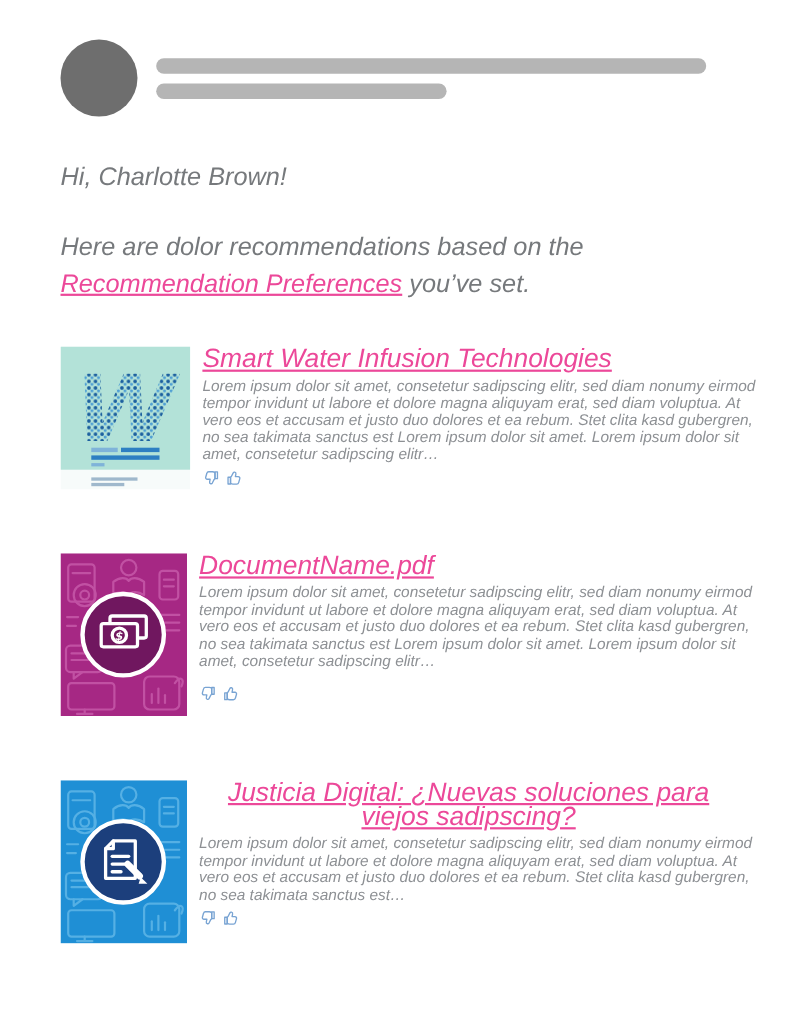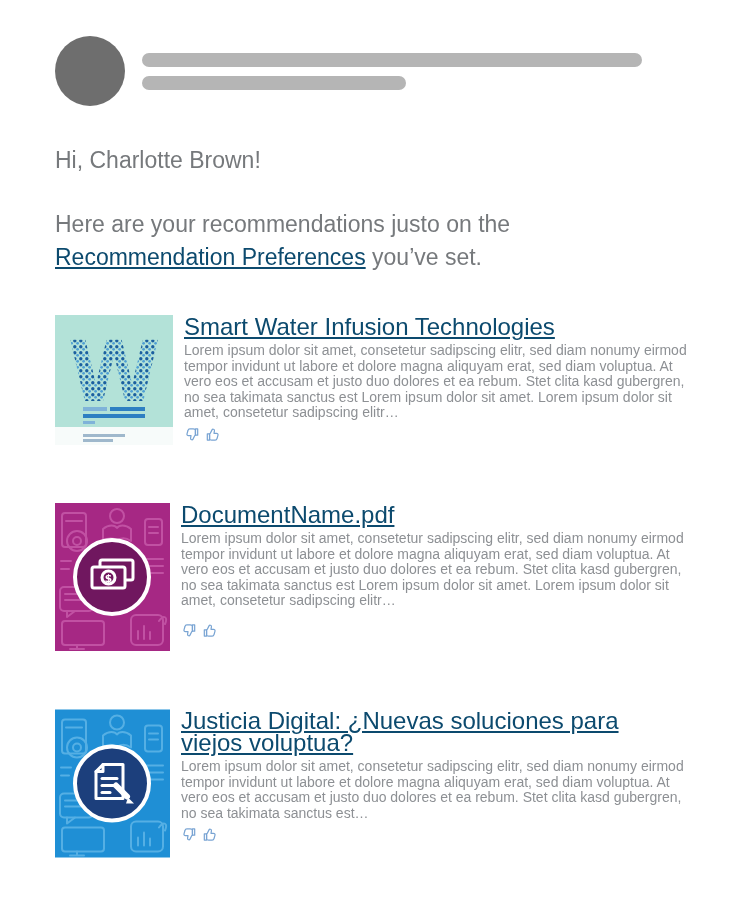--- a/index.html
+++ b/index.html
@@ -2,34 +2,34 @@
 <html><head>
 <meta charset="utf-8">
 <style>
   * { margin:0; padding:0; box-sizing:border-box; }
   html,body { background:#ffffff; }
   body {
     width:737px; height:924px;
     font-family:"Liberation Sans", sans-serif;
     overflow:hidden;
   }
-  .content { padding:36px 40px 0 55px; }
+  .content { padding:36px 40px 0 55px;font-style:italic; }
 
   
   .skeleton { display:flex; align-items:center; margin-bottom:41px; }
   .avatar { width:70px; height:70px; border-radius:50%; background:#6e6e6e; flex:0 0 auto; }
   .bars { margin-left:17px; }
   .bar { height:14px; border-radius:7px; background:#b5b5b5; }
   .bar-long { width:500px; margin-bottom:9px; }
   .bar-short { width:264px; }
 
   
   .greeting { font-size:23px; color:#76797c; font-weight:400; margin-bottom:34px; }
   .intro { font-size:23px; color:#76797c; line-height:33px; width:620px; margin-bottom:41px; }
-  a.link, a.card-title { color:#0c4a6e; text-decoration:underline; cursor:pointer; }
+  a.link, a.card-title { color:#ec4899; text-decoration:underline; cursor:pointer;text-align:center; }
 
   
   .card { display:flex; align-items:flex-start; margin-bottom:58px; }
   .cover { flex:0 0 auto; display:block; }
   .cover svg { display:block; }
   .card-body { margin-left:11px; width:505px; padding-top:1px; }
   a.card-title { font-size:24px; line-height:22px; display:inline-block; max-width:490px; }
   .card-desc { font-size:14px; line-height:15.6px; color:#8d9094; margin-top:4px; }
   .actions { margin-top:6px; display:flex; gap:7px; align-items:center; }
   .thumb-btn { background:none; border:none; padding:0; cursor:pointer; line-height:0; }
@@ -81,21 +81,21 @@
   <div class="skeleton">
     <div class="avatar"></div>
     <div class="bars">
       <div class="bar bar-long"></div>
       <div class="bar bar-short"></div>
     </div>
   </div>
 
   <div class="greeting">Hi, Charlotte Brown!</div>
 
-  <p class="intro"><span>Here are your recommendations justo on the </span><a class="link">Recommendation Preferences</a><span> you’ve set.</span></p>
+  <p class="intro"><span>Here are dolor recommendations based on the </span><a class="link">Recommendation Preferences</a><span> you’ve set.</span></p>
 
   <div class="card">
     <a class="cover">
       <svg width="118" height="130" viewBox="0 0 118 130">
         <rect x="0" y="0" width="118" height="130" fill="#f7fbfa"></rect>
         <rect x="0" y="0" width="118" height="112" fill="#b3e2d8"></rect>
         <text x="59" y="86" text-anchor="middle" font-family="DejaVu Sans, sans-serif" font-size="84" font-weight="bold" fill="url(#wdots)">W</text>
         <g>
           <rect x="28" y="92" width="24" height="4" fill="#7fb3d9"></rect>
           <rect x="55" y="92" width="35" height="4" fill="#2d7fc2"></rect>
@@ -185,21 +185,21 @@
           <line x1="47" y1="76" x2="62" y2="76"></line>
           <line x1="47" y1="83" x2="55" y2="83"></line>
         </g>
         <g>
           <path d="M61 76 l11 11" stroke="#ffffff" stroke-width="6" stroke-linecap="round" fill="none"></path>
           <path d="M73 88 l6 6 -8 0 z" fill="#ffffff"></path>
         </g>
       </svg>
     </a>
     <div class="card-body">
-      <a class="card-title">Justicia Digital: ¿Nuevas soluciones para viejos voluptua?</a>
+      <a class="card-title">Justicia Digital: ¿Nuevas soluciones para viejos sadipscing?</a>
       <div class="card-desc">Lorem ipsum dolor sit amet, consetetur sadipscing elitr, sed diam nonumy eirmod tempor invidunt ut labore et dolore magna aliquyam erat, sed diam voluptua. At vero eos et accusam et justo duo dolores et ea rebum. Stet clita kasd gubergren, no sea takimata sanctus est…</div>
       <div class="actions">
         <button class="thumb-btn" type="button">
           <svg viewBox="0 0 16 16">
               <g transform="rotate(180 8 8)" fill="none" stroke="#79a4d3" stroke-width="1.3" stroke-linejoin="round">
                 <path d="M1.4 7.3 h2.4 v6.6 H1.4 z"></path>
                 <path d="M3.8 13.2 c0.7 0.5 1.5 0.8 2.4 0.8 h3.6 c0.9 0 1.7 -0.6 1.9 -1.5 l1.1 -3.8 c0.3 -1 -0.5 -2 -1.5 -2 h-2.8 l0.5 -2.5 c0.2 -0.8 -0.3 -1.6 -1.1 -1.8 c-0.6 -0.15 -1.2 0.1 -1.5 0.65 L4.6 6.6 3.8 7.3 z"></path>
               </g>
             </svg>
         </button>

